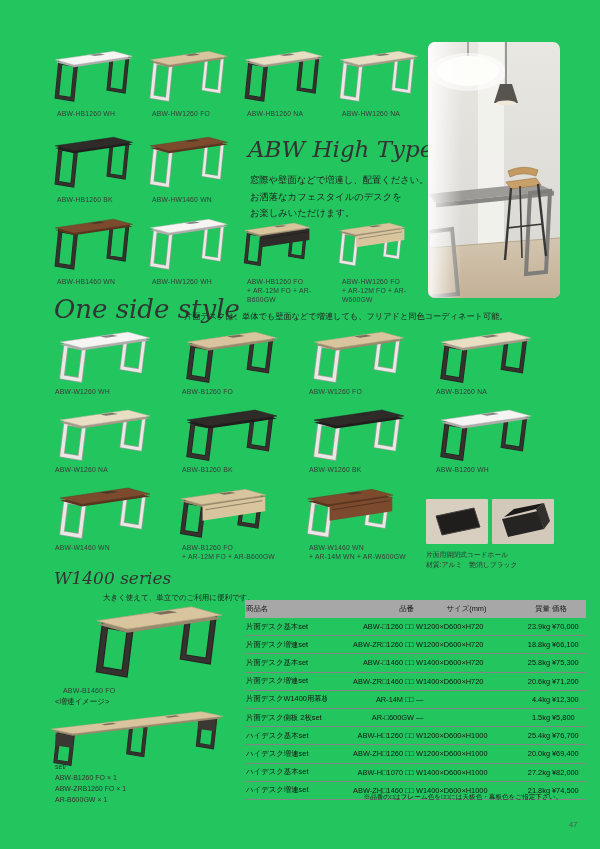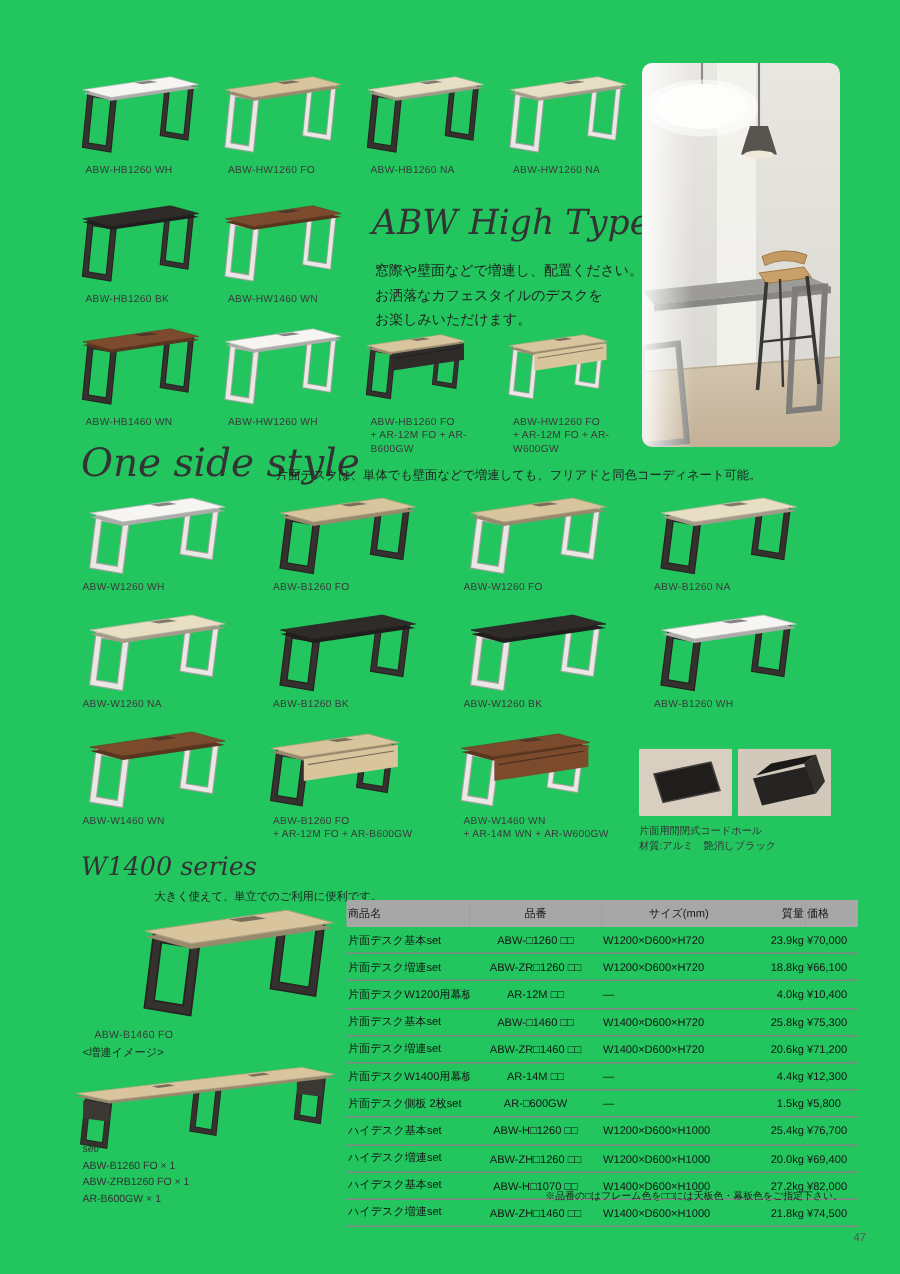--- a/index.html
+++ b/index.html
@@ -12,26 +12,26 @@
   .cap{font-size:6.8px;color:#3a3a3a;line-height:1.3;padding-left:7px;margin-top:2px;letter-spacing:.2px}
   .dwrap{display:flex;align-items:flex-end}
   .title-serif{position:absolute;font-family:"DejaVu Serif","Liberation Serif",serif;
                font-style:italic;font-weight:400;color:#333;margin:0;white-space:nowrap}
   .jdesc{position:absolute;color:#1f1f1f;white-space:nowrap}
   .photo{position:absolute;left:428px;top:42px;width:132px;height:256px;border-radius:7px;overflow:hidden}
   .cord{display:flex;flex-direction:column;padding-top:13px;padding-left:6px}
   .cord-pics{display:flex;gap:4px}
   .cord-pic{width:62px;height:45px;border-radius:1px;overflow:hidden}
   .cord-cap{font-size:6.8px;color:#333;line-height:1.5;margin-top:6px}
-  .ptable{position:absolute;left:231px;top:600px;width:331px;border-collapse:collapse;
+  .ptable{position:absolute;left:245px;top:600px;width:331px;border-collapse:collapse;
           font-size:7.4px;color:#141414;table-layout:fixed}
   .ptable th{background:#a7a7a7;color:#161616;font-weight:400;padding:4px 1px;text-align:center}
   .ptable td{padding:3.6px 1px;border-bottom:1px solid #858585;white-space:nowrap;overflow:hidden}
   .ptable .c0{width:80px;text-align:left}
-  .ptable .c1{width:86px;text-align:center}
+  .ptable .c1{width:86px;text-align:right}
   .ptable .c2{width:101px;}
   .ptable .c3{width:31px;text-align:right}
   .ptable .c4{width:33px;text-align:left}
   .note{position:absolute;left:231px;top:793px;width:331px;text-align:right;font-size:6.6px;color:#1c1c1c}
   .pageno{position:absolute;left:569px;top:820px;font-size:7.5px;color:#555}
   .setlines{position:absolute;left:55px;top:762px;font-size:7px;color:#333;line-height:1.55}
 </style>
 </head>
 <body>
 
@@ -532,27 +532,20 @@
           <td class="c4">¥70,000</td>
         </tr>
         <tr>
           <td class="c0">片面デスク増連set</td>
           <td class="c1">ABW-ZR□1260 □□</td>
           <td class="c2">W1200×D600×H720</td>
           <td class="c3">18.8kg</td>
           <td class="c4">¥66,100</td>
         </tr>
         <tr>
-          <td class="c0">片面デスクW1200用幕板</td>
-          <td class="c1">AR-12M □□</td>
-          <td class="c2">—</td>
-          <td class="c3">4.0kg</td>
-          <td class="c4">¥10,400</td>
-        </tr>
-        <tr>
           <td class="c0">片面デスク基本set</td>
           <td class="c1">ABW-□1460 □□</td>
           <td class="c2">W1400×D600×H720</td>
           <td class="c3">25.8kg</td>
           <td class="c4">¥75,300</td>
         </tr>
         <tr>
           <td class="c0">片面デスク増連set</td>
           <td class="c1">ABW-ZR□1460 □□</td>
           <td class="c2">W1400×D600×H720</td>

